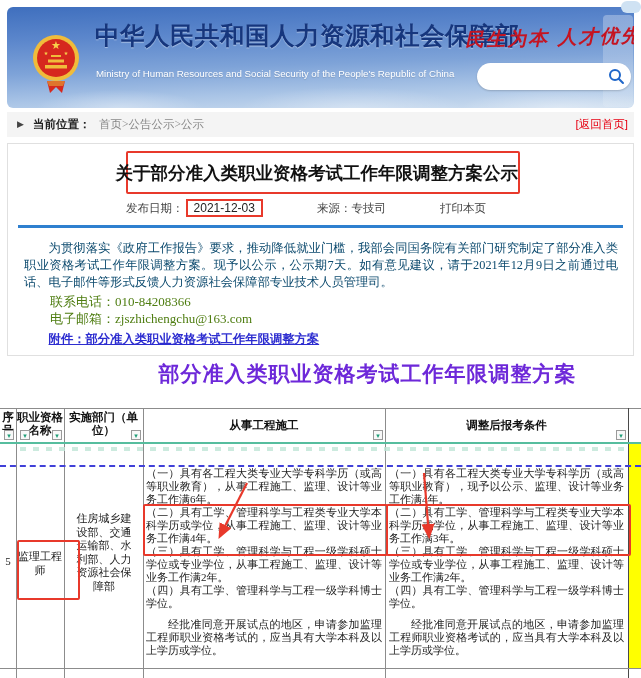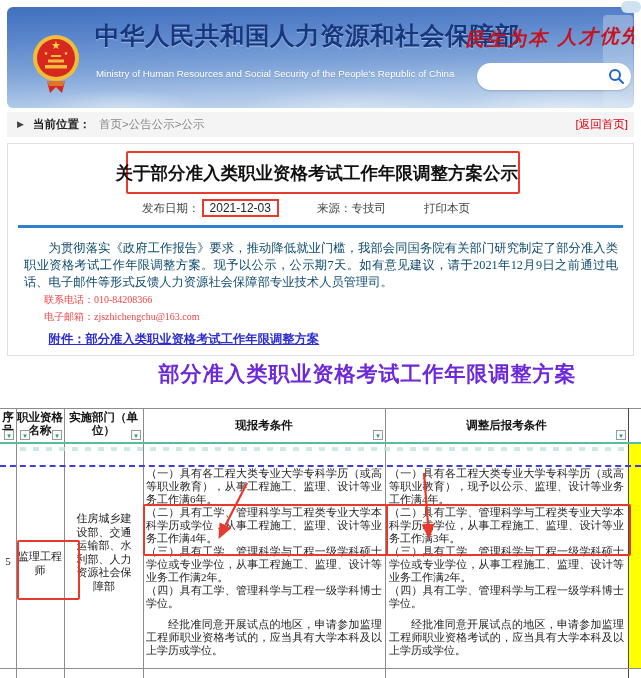--- a/index.html
+++ b/index.html
@@ -28,36 +28,36 @@
     box-shadow:0 1px 2px rgba(0,0,0,.18);}
   .search-input{position:absolute;left:10px;top:2px;width:115px;height:22px;border:none;outline:none;
     background:transparent;font-size:12px;}
   .search-icon{position:absolute;right:6px;top:5px;width:17px;height:17px;}
   .corner-chip{left:621px;top:1px;width:20px;height:12px;border-radius:6px;background:#cfe2f3;}
 
   
   .crumbbar{left:7px;top:112px;width:627px;height:25px;background:#f4f4f4;}
   .crumb-arrow{position:absolute;left:10px;top:7px;font-size:9px;color:#444;}
   .crumb-label{position:absolute;left:26px;top:5px;font-size:11.5px;font-weight:bold;color:#222;}
-  .crumb-path{position:absolute;left:92px;top:5px;font-size:11.5px;color:#888;cursor:pointer;}
+  .crumb-path{position:absolute;left:92px;top:5px;font-size:11.5px;color:#888;cursor:pointer;font-family:Liberation Serif, serif;}
   .return-home{position:absolute;right:6px;top:5px;font-size:11.5px;color:#e60012;cursor:pointer;}
 
   
   .panel{left:7px;top:143px;width:625px;height:211px;background:#fff;border:1px solid #e0e0e0;}
   .title-box{left:126px;top:151px;width:390px;height:39px;border:2.5px solid #e8392b;
     display:flex;align-items:center;justify-content:flex-end;z-index:5;}
   .article-title{font-size:17.5px;font-weight:bold;color:#111;white-space:nowrap;}
   .meta{left:0;top:198px;width:612px;height:20px;display:flex;align-items:center;
-    justify-content:center;gap:38px;font-size:11.5px;color:#444;}
+    justify-content:center;gap:54px;font-size:11.5px;color:#444;}
   .meta .grp{display:flex;align-items:center;}
   .date-box{border:2px solid #e8392b;padding:0 6px;margin-left:2px;font-size:12px;color:#222;}
   .divider{left:18px;top:225px;width:605px;height:2.5px;background:#2f80cf;}
   .body-text{left:24px;top:240px;width:594px;font-size:12.3px;line-height:17px;color:#0c4a6e;
     font-family:"Liberation Serif","DejaVu Serif",serif;text-align:justify;text-indent:2em;}
-  .contact{left:24px;width:594px;font-size:10px;color:#ef4444;
+  .contact{left:24px;width:594px;font-size:13px;color:#4d7c0f;
     font-family:"Liberation Serif","DejaVu Serif",serif;text-indent:2em;}
   .phone{top:293px;} .email{top:310px;}
   .attachment{left:24px;top:331px;font-size:12.3px;font-weight:bold;color:#2d2dd0;
     font-family:"Liberation Serif","DejaVu Serif",serif;text-indent:2em;
     text-decoration:underline;cursor:pointer;width:594px;}
 
   
   .table-title{left:0;top:360px;width:641px;text-align:center;font-size:21px;font-weight:bold;
     color:#6d28d9;font-family:"Liberation Serif","DejaVu Serif",serif;letter-spacing:1px;margin-left:47px;}
   .tline-h{background:#8c8c8c;height:1px;}
@@ -157,21 +157,21 @@
   <div class="abs tline-v" style="left:628px;top:408px;height:270px;background:#4a4a4a;"></div>
   <div class="abs teal-line"></div>
   <div class="abs yellow-col"></div>
   <div class="abs green-dashes"></div>
   <div class="abs pagebreak"></div>
   <div class="abs tline-h" style="left:0;top:668px;width:641px;"></div>
 
   <div class="th" style="left:0;top:409px;width:16px;height:30px;">序号</div>
   <div class="th" style="left:17px;top:409px;width:46px;height:30px;">职业资格名称</div>
   <div class="th" style="left:65px;top:409px;width:77px;height:30px;">实施部门（单位）</div>
-  <div class="th" style="left:144px;top:408px;width:240px;height:34px;">现报考条件</div>
+  <div class="th" style="left:144px;top:408px;width:240px;height:34px;">从事工程施工</div>
   <div class="th" style="left:386px;top:408px;width:241px;height:34px;">调整后报考条件</div>
 
   <div class="filter-btn" style="left:4px;top:430px;">
       <span>▾</span>
     </div>
   <div class="filter-btn" style="left:20px;top:430px;">
       <span>▾</span>
     </div>
   <div class="filter-btn" style="left:52px;top:430px;">
       <span>▾</span>

